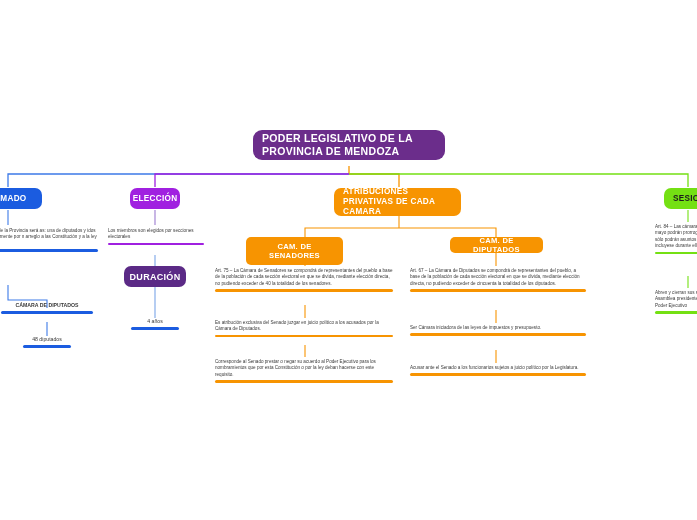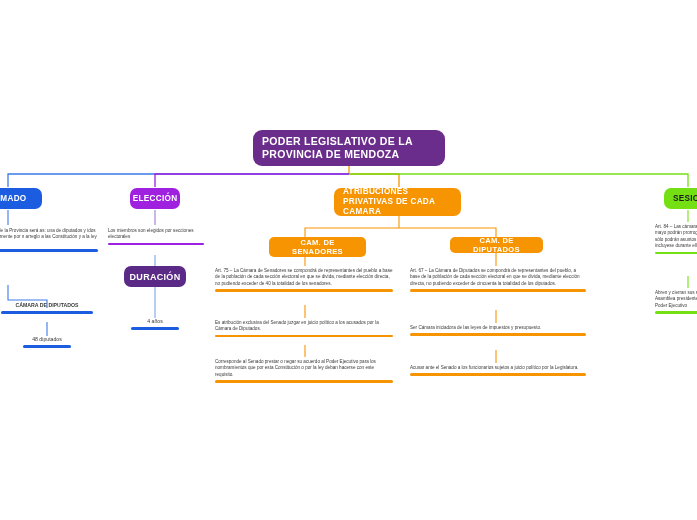--- a/index.html
+++ b/index.html
@@ -115,21 +115,21 @@
     <path d="M305,345 L305,357" stroke="#f79401" stroke-width="1.1" fill="none"></path>
 
     <path d="M496,253 L496,266" stroke="#f79401" stroke-width="1.1" fill="none"></path>
     <path d="M496,310 L496,323" stroke="#f79401" stroke-width="1.1" fill="none"></path>
     <path d="M496,350 L496,363" stroke="#f79401" stroke-width="1.1" fill="none"></path>
 
     <path d="M688,210 L688,222" stroke="#74e013" stroke-width="1.1" fill="none"></path>
     <path d="M688,276 L688,288" stroke="#74e013" stroke-width="1.1" fill="none"></path>
   </svg>
 
-  <div class="node root" style="left:253px; top:130px; width:192px; height:36px; background:#6b2d8b;padding-left:9px;">
+  <div class="node root" style="left:253px; top:130px; width:192px; height:30px; background:#6b2d8b;padding-left:9px;">
     <span>PODER LEGISLATIVO DE LA PROVINCIA DE MENDOZA</span>
   </div>
 
   <div class="node branch" style="left:-28px; top:188px; width:70px; height:21px; background:#1b5ce0;">
     <span>ORMADO</span>
   </div>
 
   <div class="leaf" style="left:-14px; top:228px; width:112px;">
     <span class="txt">lativo de la Provincia será as: una de diputados y idos directamente por n arreglo a las Constitución y a la ley de</span>
     <span class="rule" style="background:#1b5ce0; width:112px;"></span>
@@ -160,21 +160,21 @@
 
   <div class="leaf center small" style="left:120px; top:318px; width:70px;">
     <span class="txt">4 años</span>
     <span class="rule" style="background:#1b5ce0; width:48px;"></span>
   </div>
 
   <div class="node branch" style="left:334px; top:188px; width:127px; height:28px; background:#f79401; justify-content:flex-start; text-align:left;">
     <span>ATRIBUCIONES PRIVATIVAS DE CADA CAMARA</span>
   </div>
 
-  <div class="node sub" style="left:269px; top:237px; width:97px; height:20px; background:#f79401;">
+  <div class="node sub" style="left:246px; top:237px; width:97px; height:28px; background:#f79401;">
     <span>CAM. DE SENADORES</span>
   </div>
 
   <div class="leaf" style="left:215px; top:268px; width:178px;">
     <span class="txt">Art. 75 – La Cámara de Senadores se compondrá de representantes del pueblo a base de la población de cada sección electoral en que se divida, mediante elección directa, no pudiendo exceder de 40 la totalidad de los senadores.</span>
     <span class="rule" style="background:#f79401; width:178px;"></span>
   </div>
 
   <div class="leaf" style="left:215px; top:320px; width:178px;">
     <span class="txt">Es atribución exclusiva del Senado juzgar en juicio político a los acusados por la Cámara de Diputados.</span>

